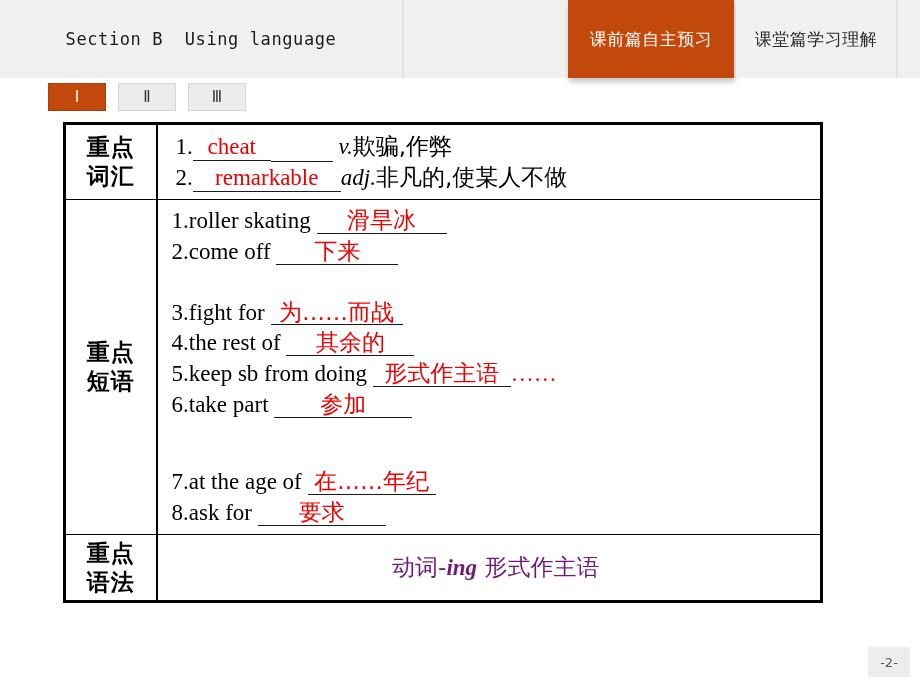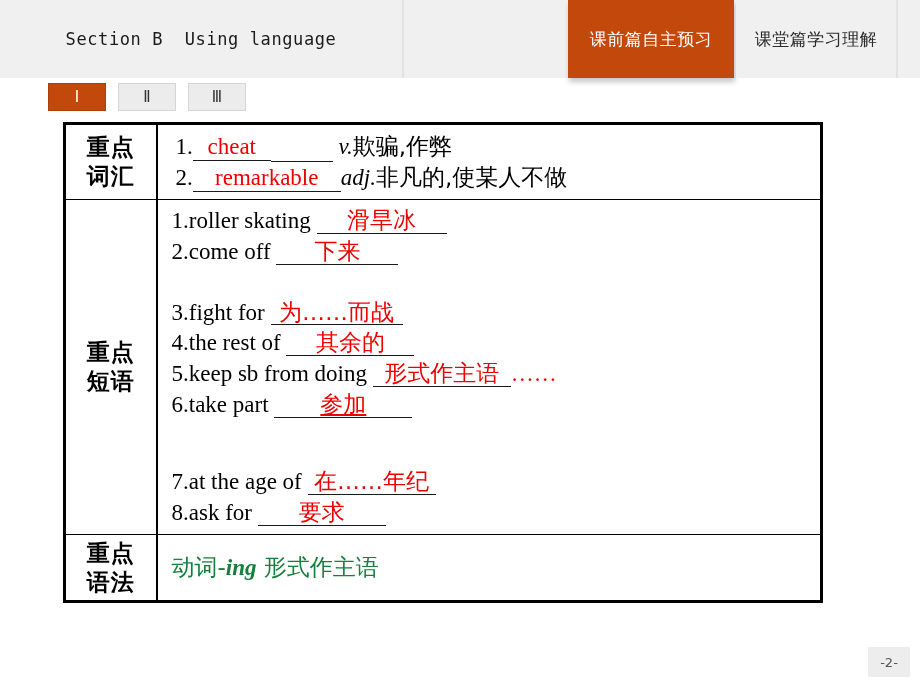--- a/index.html
+++ b/index.html
@@ -147,21 +147,22 @@
     border-bottom: 1.5px solid #1a1a1a;
     vertical-align: bottom;
   }
   .dots { color: #ee0000; }
 
   .row-vocab .entry { margin: 1px 4px; }
   .row-phrase .entry { margin: 1px 0; }
 
   .grammar-text {
     font-size: 23px;
-    color: #15803d;
+    color: #701a75;
+    text-align: center;
   }
   .grammar-text .it { font-family: "Liberation Serif", serif; font-style: italic; font-weight: 600; }
 
   
   #page-num {
     position: absolute;
     right: 10px; bottom: 13px;
     width: 42px; height: 30px;
     background: #ededed;
     display: flex; align-items: center; justify-content: center;
@@ -218,21 +219,21 @@
           <span class="lbl-line">重点</span>
           <span class="lbl-line">短语</span>
         </td>
         <td class="content-cell row-phrase" id="phrase-cell">
 
         <div class="entry"><span class="num">1.</span><span class="en">roller skating&nbsp;</span><span class="ans zh" style="min-width: 130px;">滑旱冰</span></div>
             <div class="entry"><span class="num">2.</span><span class="en">come off&nbsp;</span><span class="ans zh" style="min-width: 122px;">下来</span></div>
             <div class="entry"><span class="num">3.</span><span class="en">fight for&nbsp;</span><span class="ans zh" style="min-width: 132px; margin-top: 32px;">为……而战</span></div>
             <div class="entry"><span class="num">4.</span><span class="en">the rest of&nbsp;</span><span class="ans zh" style="min-width: 128px;">其余的</span></div>
             <div class="entry"><span class="num">5.</span><span class="en">keep sb from doing&nbsp;</span><span class="ans zh" style="min-width: 138px;">形式作主语</span><span class="dots">……</span></div>
-            <div class="entry"><span class="num">6.</span><span class="en">take part&nbsp;</span><span class="ans zh" style="min-width: 138px; text-decoration: underline;">参加</span></div>
+            <div class="entry"><span class="num">6.</span><span class="en">take part&nbsp;</span><span class="ans zh" style="min-width: 138px;">参加</span></div>
             <div class="entry"><span class="num">7.</span><span class="en">at the age of&nbsp;</span><span class="ans zh" style="min-width: 128px; margin-top: 48px;">在……年纪</span></div>
             <div class="entry"><span class="num">8.</span><span class="en">ask for&nbsp;</span><span class="ans zh" style="min-width: 128px;">要求</span></div>
           </td>
       </tr>
 
       <tr>
         <td class="label-cell">
           <span class="lbl-line">重点</span>
           <span class="lbl-line">语法</span>
         </td>

